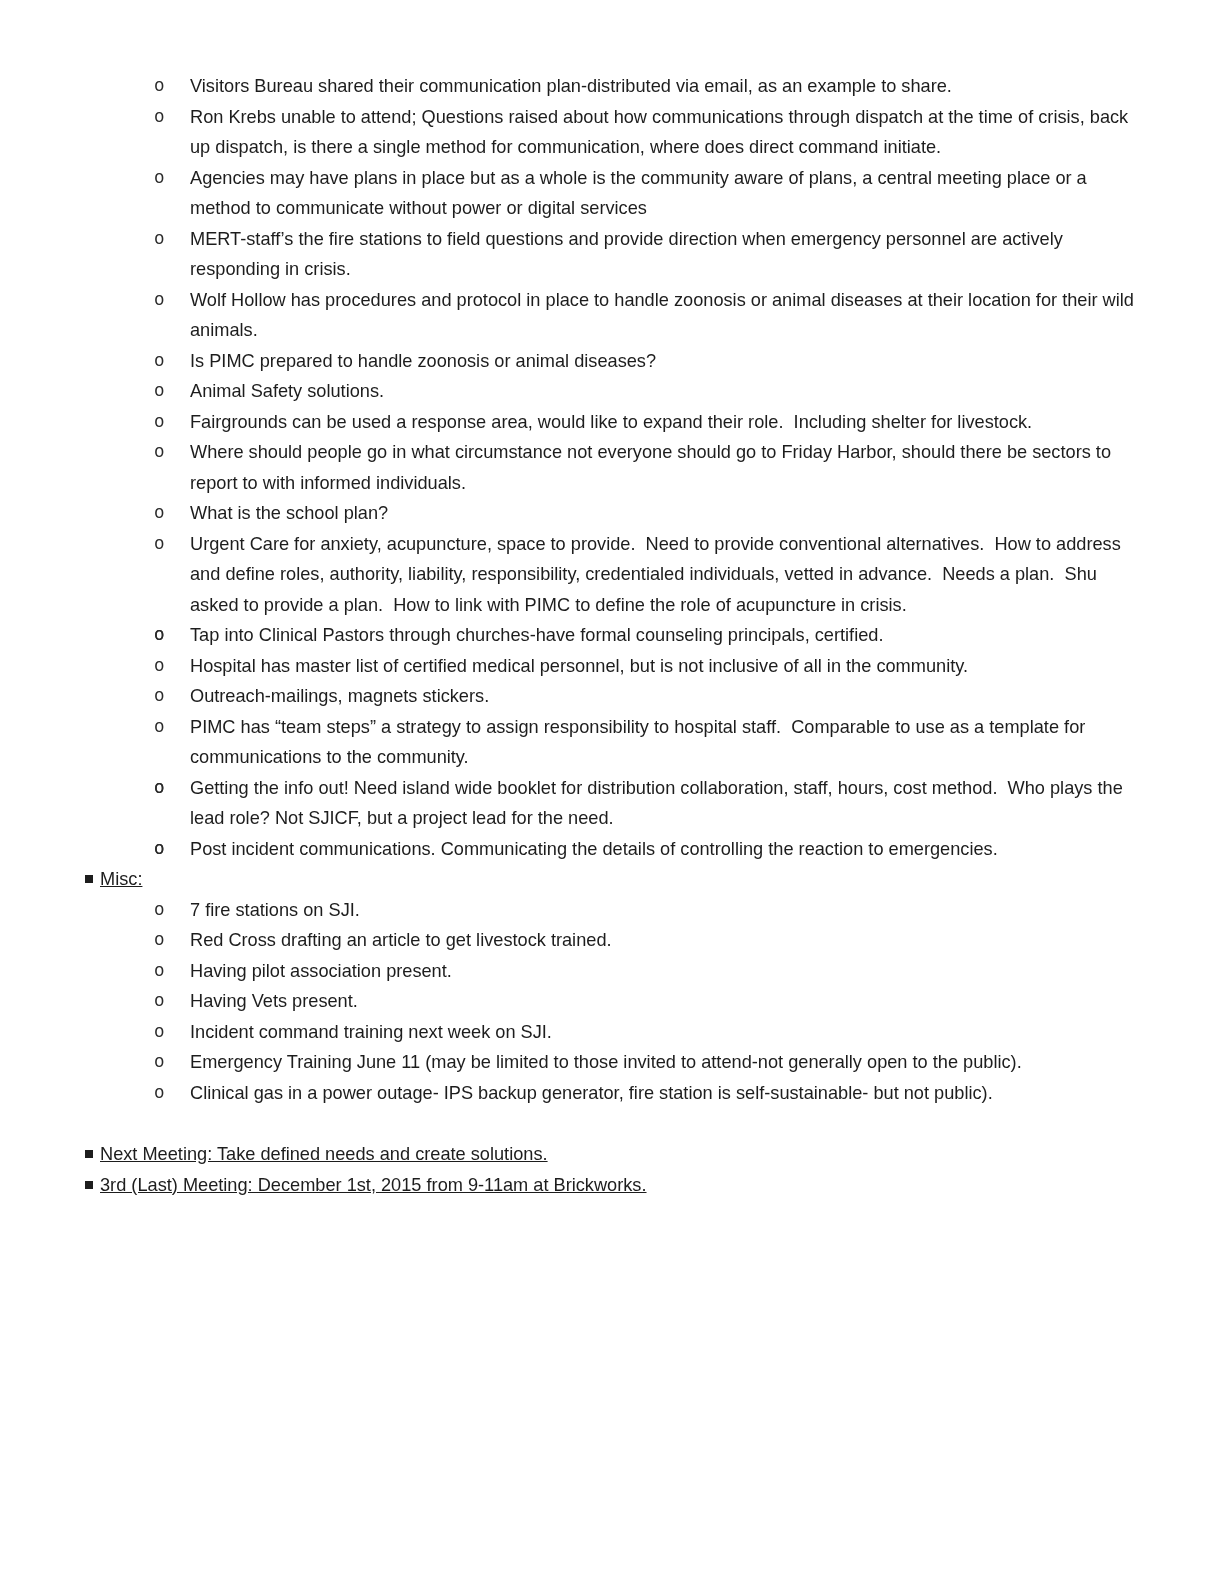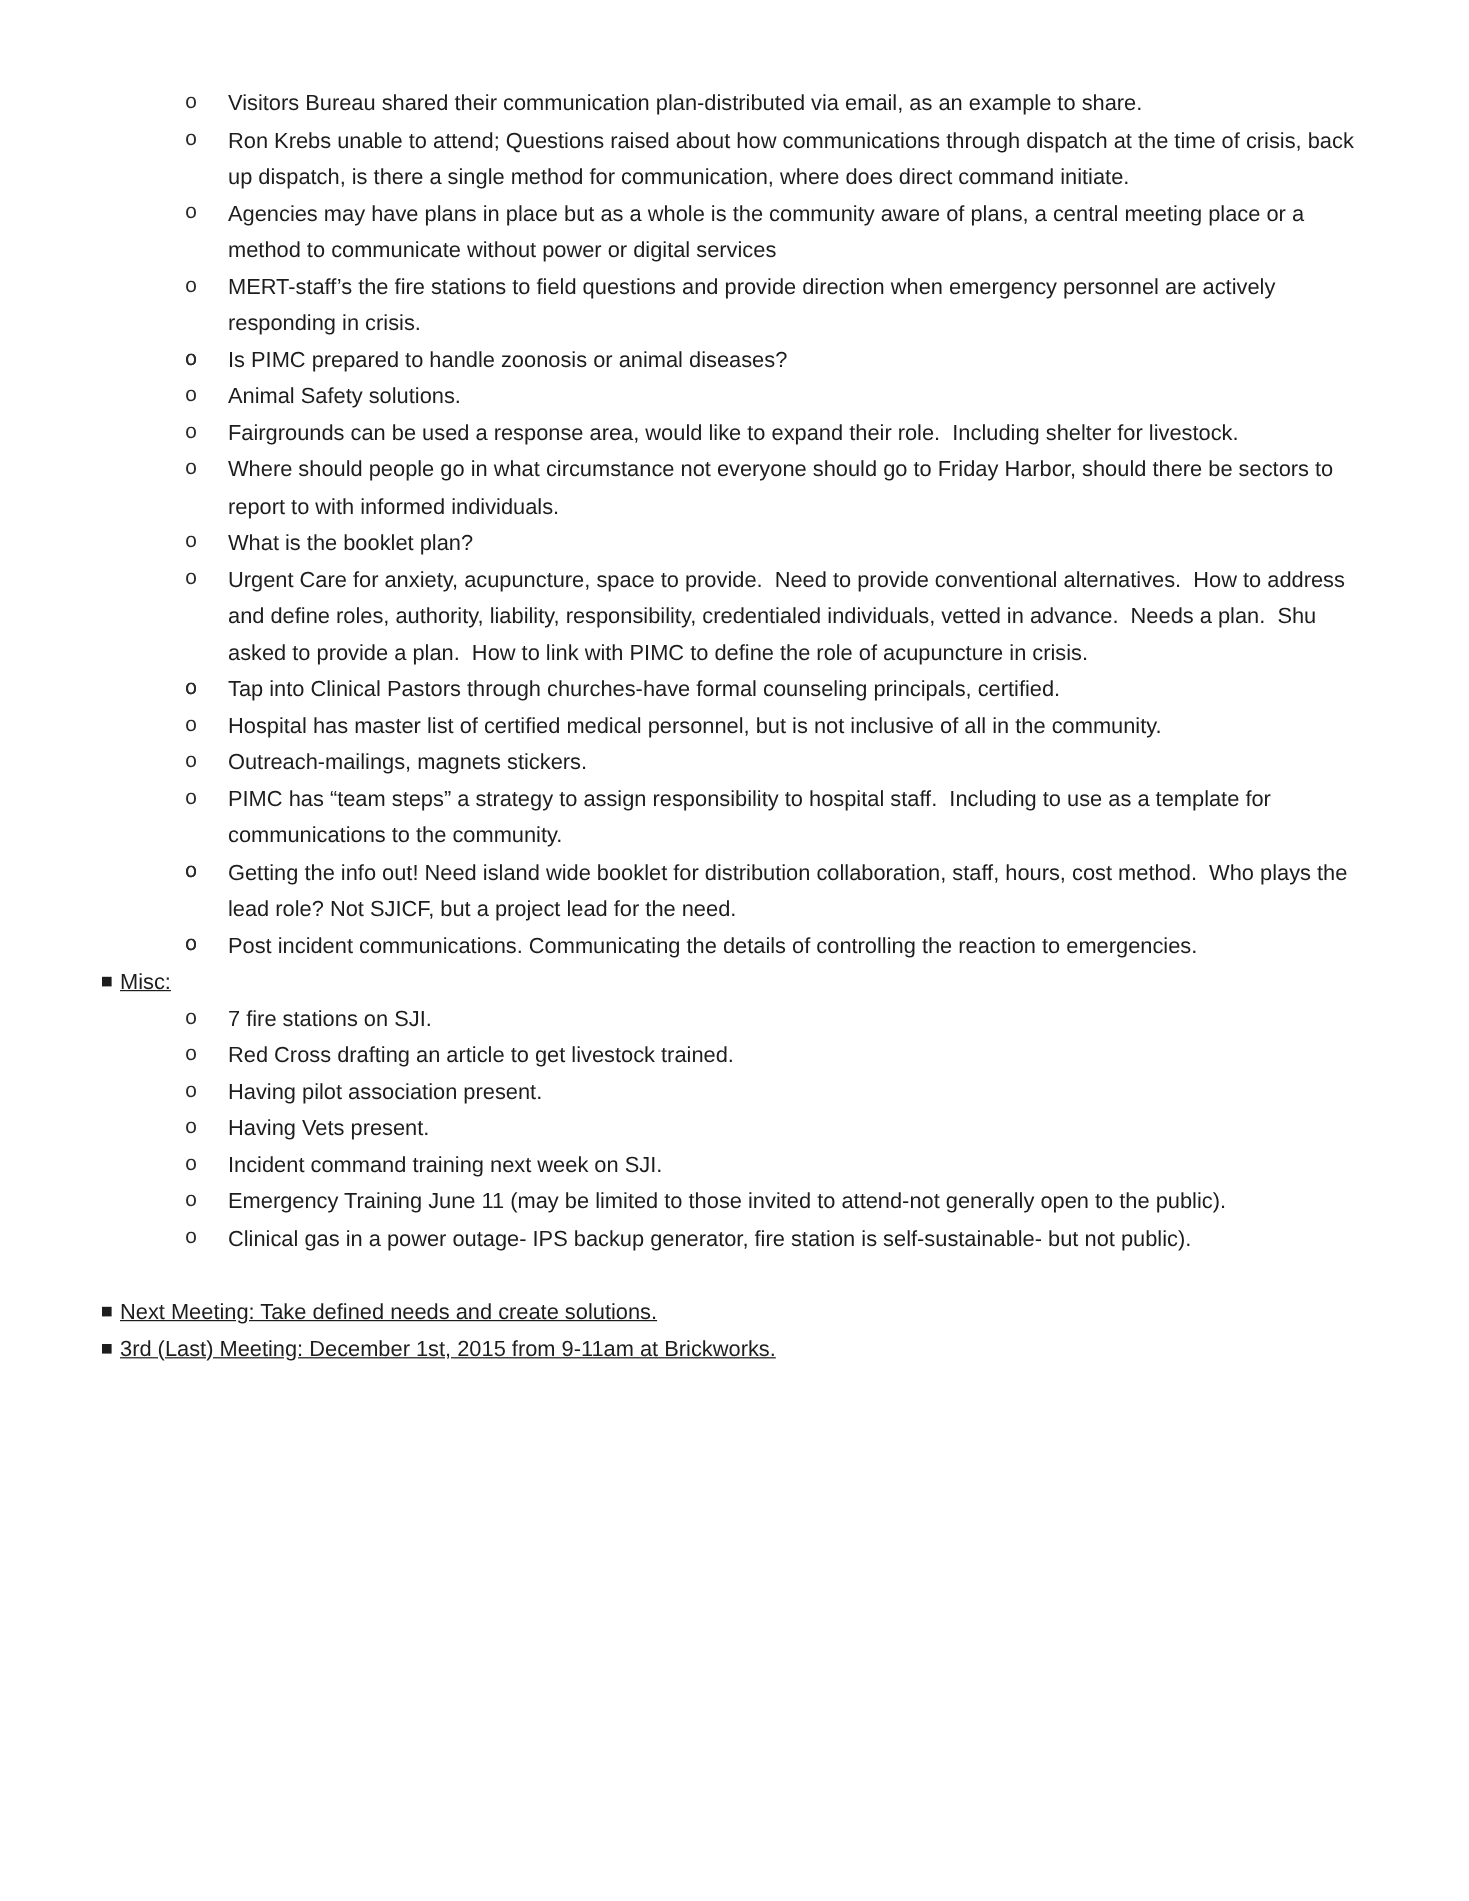--- a/index.html
+++ b/index.html
@@ -68,32 +68,32 @@
 </style>
 </head>
 <body>
 
 <div class="page">
   <div class="content">
       <div class="row lvl2"><span class="bullet circle">o</span><span class="text">Visitors Bureau shared their communication plan-distributed via email, as an example to share.</span></div>
       <div class="row lvl2"><span class="bullet circle">o</span><span class="text">Ron Krebs unable to attend; Questions raised about how communications through dispatch at the time of crisis, back up dispatch, is there a single method for communication, where does direct command initiate.</span></div>
       <div class="row lvl2"><span class="bullet circle">o</span><span class="text">Agencies may have plans in place but as a whole is the community aware of plans, a central meeting place or a method to communicate without power or digital services</span></div>
       <div class="row lvl2"><span class="bullet circle">o</span><span class="text">MERT-staff’s the fire stations to field questions and provide direction when emergency personnel are actively responding in crisis.</span></div>
-      <div class="row lvl2"><span class="bullet circle">o</span></div>
+      <div class="row lvl2"><span class="bullet circle">o</span><span class="text">Wolf Hollow has procedures and protocol in place to handle zoonosis or animal diseases at their location for their wild animals.</span></div>
       <div class="row lvl2"><span class="bullet circle">o</span><span class="text">Is PIMC prepared to handle zoonosis or animal diseases?</span></div>
       <div class="row lvl2"><span class="bullet circle">o</span><span class="text">Animal Safety solutions.</span></div>
       <div class="row lvl2"><span class="bullet circle">o</span><span class="text">Fairgrounds can be used a response area, would like to expand their role.  Including shelter for livestock.</span></div>
       <div class="row lvl2"><span class="bullet circle">o</span><span class="text">Where should people go in what circumstance not everyone should go to Friday Harbor, should there be sectors to report to with informed individuals.</span></div>
-      <div class="row lvl2"><span class="bullet circle">o</span><span class="text">What is the booklet plan?</span></div>
+      <div class="row lvl2"><span class="bullet circle">o</span><span class="text">What is the school plan?</span></div>
       <div class="row lvl2"><span class="bullet circle">o</span><span class="text">Urgent Care for anxiety, acupuncture, space to provide.  Need to provide conventional alternatives.  How to address and define roles, authority, liability, responsibility, credentialed individuals, vetted in advance.  Needs a plan.  Shu asked to provide a plan.  How to link with PIMC to define the role of acupuncture in crisis.</span></div>
       <div class="row lvl2"><span class="bullet circle">o</span></div>
       <div class="row lvl2"><span class="bullet circle">o</span><span class="text">Tap into Clinical Pastors through churches-have formal counseling principals, certified.</span></div>
       <div class="row lvl2"><span class="bullet circle">o</span><span class="text">Hospital has master list of certified medical personnel, but is not inclusive of all in the community.</span></div>
       <div class="row lvl2"><span class="bullet circle">o</span><span class="text">Outreach-mailings, magnets stickers.</span></div>
-      <div class="row lvl2"><span class="bullet circle">o</span><span class="text">PIMC has “team steps” a strategy to assign responsibility to hospital staff.  Including to use as a template for communications to the community.</span></div>
+      <div class="row lvl2"><span class="bullet circle">o</span><span class="text">PIMC has “team steps” a strategy to assign responsibility to hospital staff.  Comparable to use as a template for communications to the community.</span></div>
       <div class="row lvl2"><span class="bullet circle">o</span></div>
       <div class="row lvl2"><span class="bullet circle">o</span><span class="text">Getting the info out! Need island wide booklet for distribution collaboration, staff, hours, cost method.  Who plays the lead role? Not SJICF, but a project lead for the need.</span></div>
       <div class="row lvl2"><span class="bullet circle">o</span></div>
       <div class="row lvl2"><span class="bullet circle">o</span><span class="text">Post incident communications. Communicating the details of controlling the reaction to emergencies.</span></div>
       <div class="row lvl1"><span class="bullet square"></span><span class="text">Misc:</span></div>
       <div class="row lvl2"><span class="bullet circle">o</span><span class="text">7 fire stations on SJI.</span></div>
       <div class="row lvl2"><span class="bullet circle">o</span><span class="text">Red Cross drafting an article to get livestock trained.</span></div>
       <div class="row lvl2"><span class="bullet circle">o</span><span class="text">Having pilot association present.</span></div>
       <div class="row lvl2"><span class="bullet circle">o</span><span class="text">Having Vets present.</span></div>
       <div class="row lvl2"><span class="bullet circle">o</span><span class="text">Incident command training next week on SJI.</span></div>

